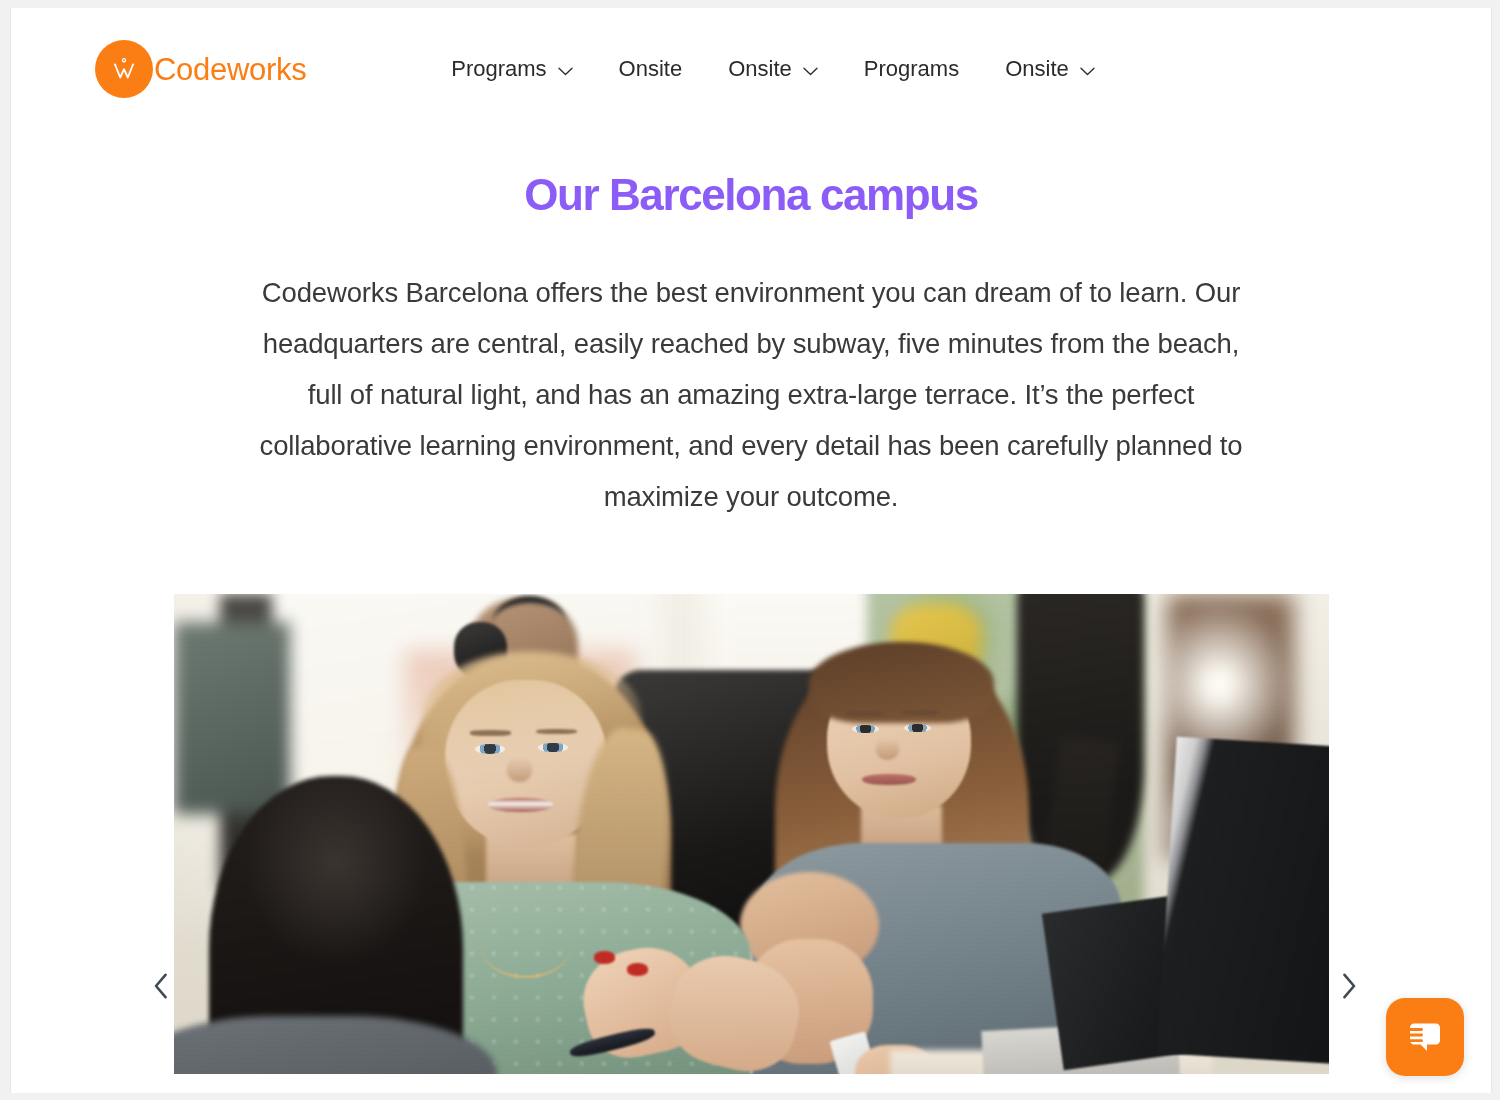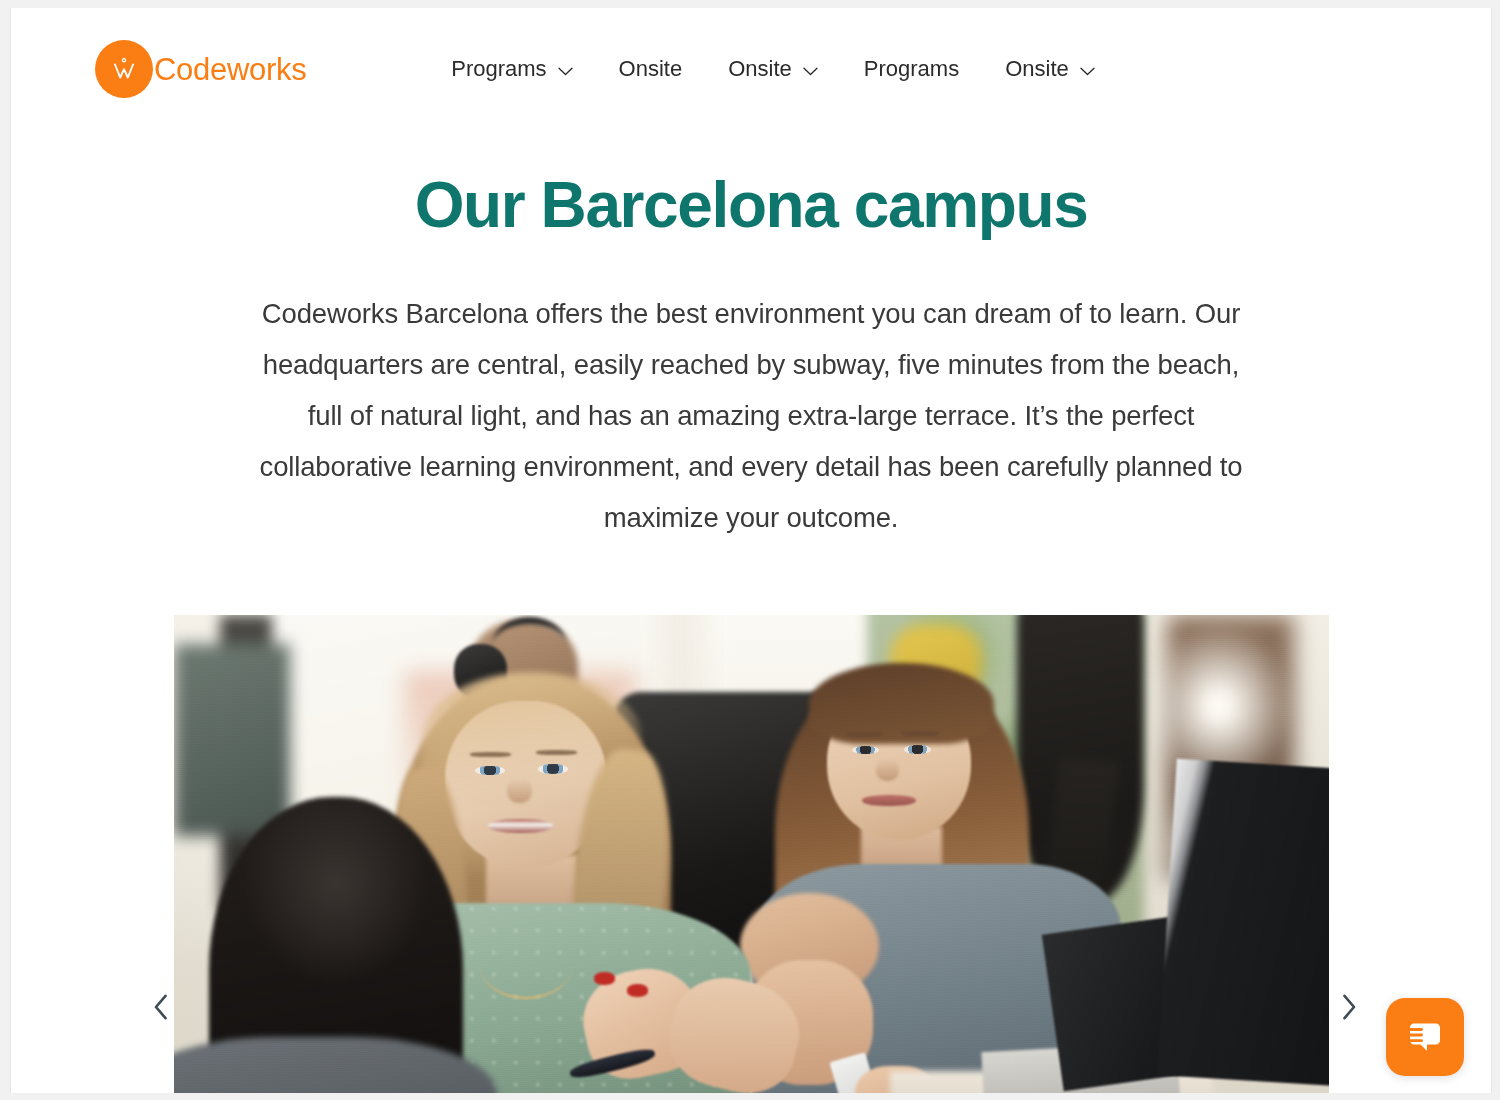--- a/index.html
+++ b/index.html
@@ -126,24 +126,24 @@
     justify-content: center;
   }
 
   
   .hero {
     padding: 42px 0 0;
     text-align: center;
   }
   .hero-title {
     margin: 0;
-    font-size: 64px;
+    font-size: 44px;
     line-height: 1.06;
     font-weight: 700;
-    color: #0f766e;
+    color: #8b5cf6;
     letter-spacing: -1.4px;
   }
   .hero-copy {
     margin: 48px auto 0;
     max-width: 1056px;
     padding: 0 20px;
     font-size: 27.5px;
     line-height: 51px;
     color: #3a3a3a;
     font-weight: 400;

